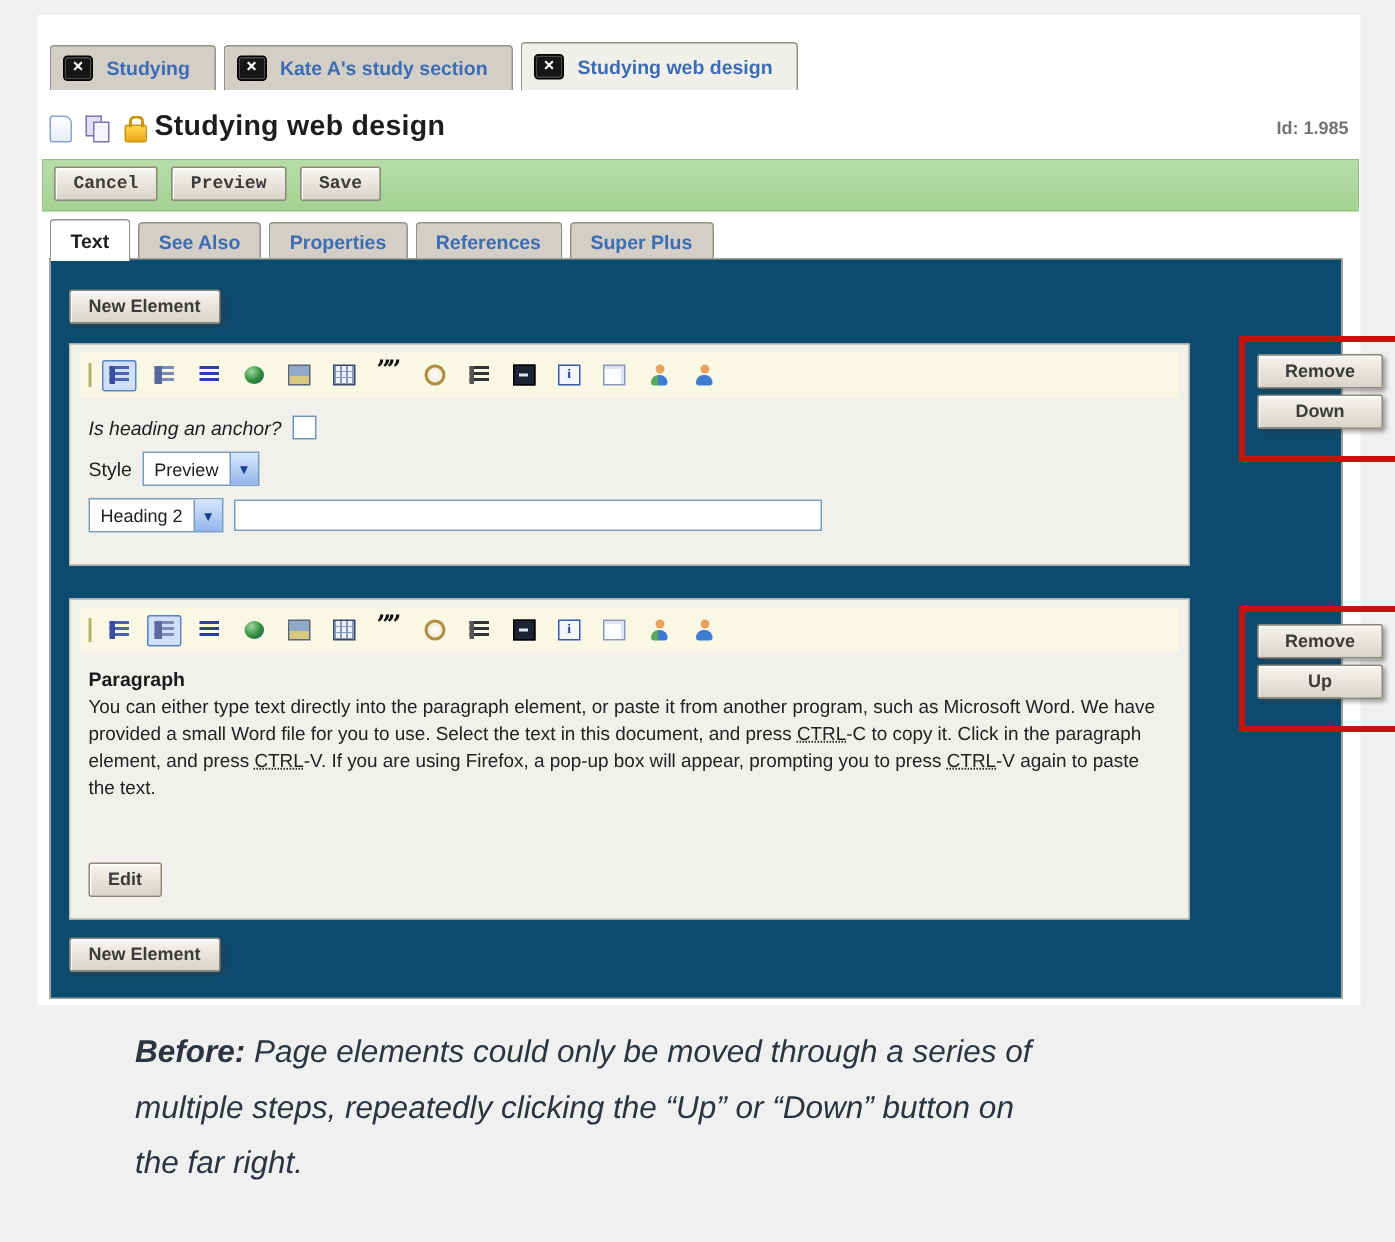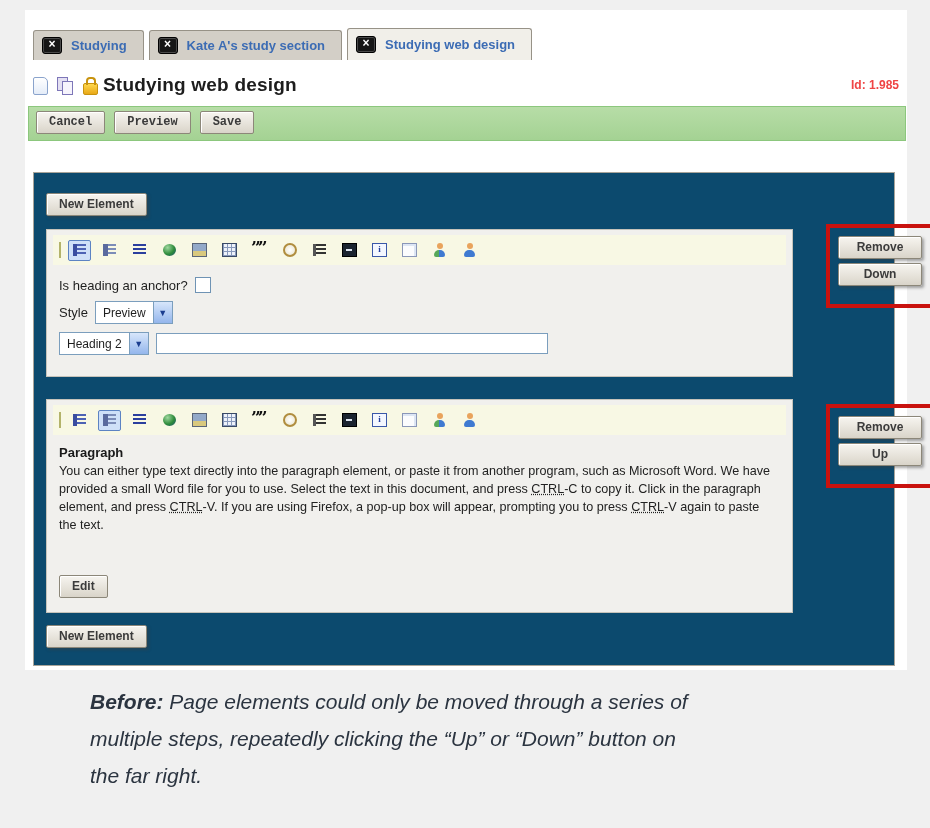--- a/index.html
+++ b/index.html
@@ -24,21 +24,21 @@
   .newpage{width:13px;height:16px;background:linear-gradient(#ffffff,#e4ecf8);
            border:1px solid #8aa3cc;border-radius:2px 5px 2px 2px;}
   .copyicon{position:relative;width:17px;height:17px;}
   .copyicon::before{content:"";position:absolute;left:0;top:0;width:9px;height:12px;background:#e4e0f2;border:1px solid #7d76b8;}
   .copyicon::after{content:"";position:absolute;left:5px;top:4px;width:9px;height:12px;background:#f6f4fc;border:1px solid #7d76b8;}
   .lock{position:relative;width:13px;height:10px;background:linear-gradient(#ffd84d,#e8a817);
         border:1px solid #c8930e;border-radius:2px;margin-top:7px;}
   .lock::before{content:"";position:absolute;top:-7px;left:2px;width:6px;height:6px;
         border:2px solid #c8930e;border-bottom:none;border-radius:4px 4px 0 0;}
   .page-title{position:absolute;left:70px;top:6px;font-size:19px;font-weight:700;color:#1d1d1d;letter-spacing:.2px;}
-  .page-id{position:absolute;right:0;top:10px;font-size:12px;font-weight:700;color:#ef4444;}
+  .page-id{position:absolute;right:0;top:10px;font-size:12px;font-weight:700;color:#737373;}
 
   
   .greenbar{position:absolute;left:3px;top:96px;width:876px;height:33px;
             background:linear-gradient(#b7dda7,#a4d293);border:1px solid #8cc77d;font-family:Liberation Mono, monospace;}
   .greenbar .btnrow{display:flex;gap:9px;padding:4px 0 0 7px;}
 
   
   .btn{display:inline-block;padding:3px 12px 4px;background:linear-gradient(#f7f5f0,#d9d4c9);
        border:1px solid #8c8779;border-radius:2px;box-shadow:inset 1px 1px 0 #ffffff;
        font-size:12px;font-weight:700;color:#3b3b3b;text-align:center;cursor:pointer;white-space:nowrap;}
@@ -93,21 +93,21 @@
   .tbi-user-icon .g,.tbi-add-user-icon .g{position:relative;background:none;}
   .tbi-user-icon .g::before,.tbi-add-user-icon .g::before{content:"";position:absolute;top:-1px;left:4px;
       width:6px;height:6px;border-radius:50%;background:#e9a35c;}
   .tbi-user-icon .g::after{content:"";position:absolute;bottom:-1px;left:1px;width:11px;height:7px;
       border-radius:5px 5px 2px 2px;background:#3f7ad1;}
   .tbi-add-user-icon .g::after{content:"";position:absolute;bottom:-1px;left:1px;width:11px;height:7px;
       border-radius:5px 5px 2px 2px;background:linear-gradient(90deg,#58a85a 0 45%,#3f7ad1 45%);}
 
   
   .frow{display:flex;align-items:center;gap:7px;margin-left:12px;font-size:13px;color:#1e1e1e;}
-  .row-anchor{margin-top:12px;}
+  .row-anchor{margin-top:12px;font-style:italic;}
   .row-style{margin-top:8px;}
   .row-heading{margin-top:8px;}
   .cb{width:14px;height:14px;background:#fff;border:1px solid #6f93b4;cursor:pointer;}
   .xpsel{display:inline-flex;align-items:center;border:1px solid #7b9ebd;background:#fff;height:21px;
          font-size:12px;color:#1e1e1e;cursor:pointer;}
   .xpsel .txt{padding:0 7px;}
   .xpsel .arrow{width:18px;height:100%;background:linear-gradient(#d7e6fb,#94b6ec);
         border-left:1px solid #7b9ebd;display:flex;align-items:center;justify-content:center;
         color:#1a3d8f;font-size:9px;}
   .ti{height:21px;width:392px;border:1px solid #7b9ebd;background:#fff;box-sizing:border-box;}
@@ -164,20 +164,27 @@
     </div>
 
     <div class="greenbar">
       <div class="btnrow">
         <span class="btn">Cancel</span>
         <span class="btn">Preview</span>
         <span class="btn">Save</span>
       </div>
     </div>
 
+    <div class="etabs" id="editor-tabs">
+        <div class="etab active">Text</div>
+        <div class="etab">See Also</div>
+        <div class="etab">Properties</div>
+        <div class="etab">References</div>
+        <div class="etab">Super Plus</div>
+      </div>
 
     <div class="mainpanel">
 
       <span class="btn drop newel-top">New Element</span>
 
       <div class="elembox elembox1">
         <div class="toolbar">
             <span class="tbsep"></span>
             <span class="tbi tbi-heading-element-icon sel">
               <span class="g"></span>

